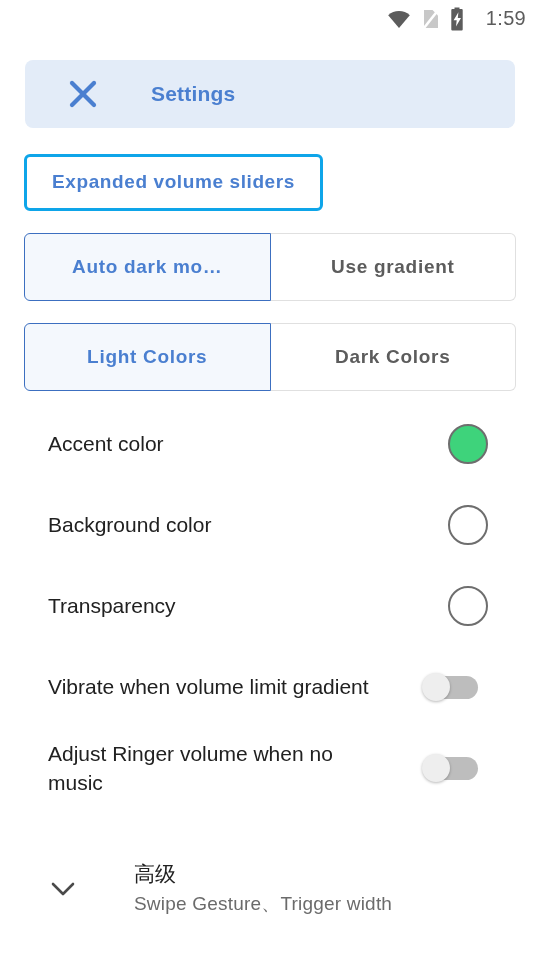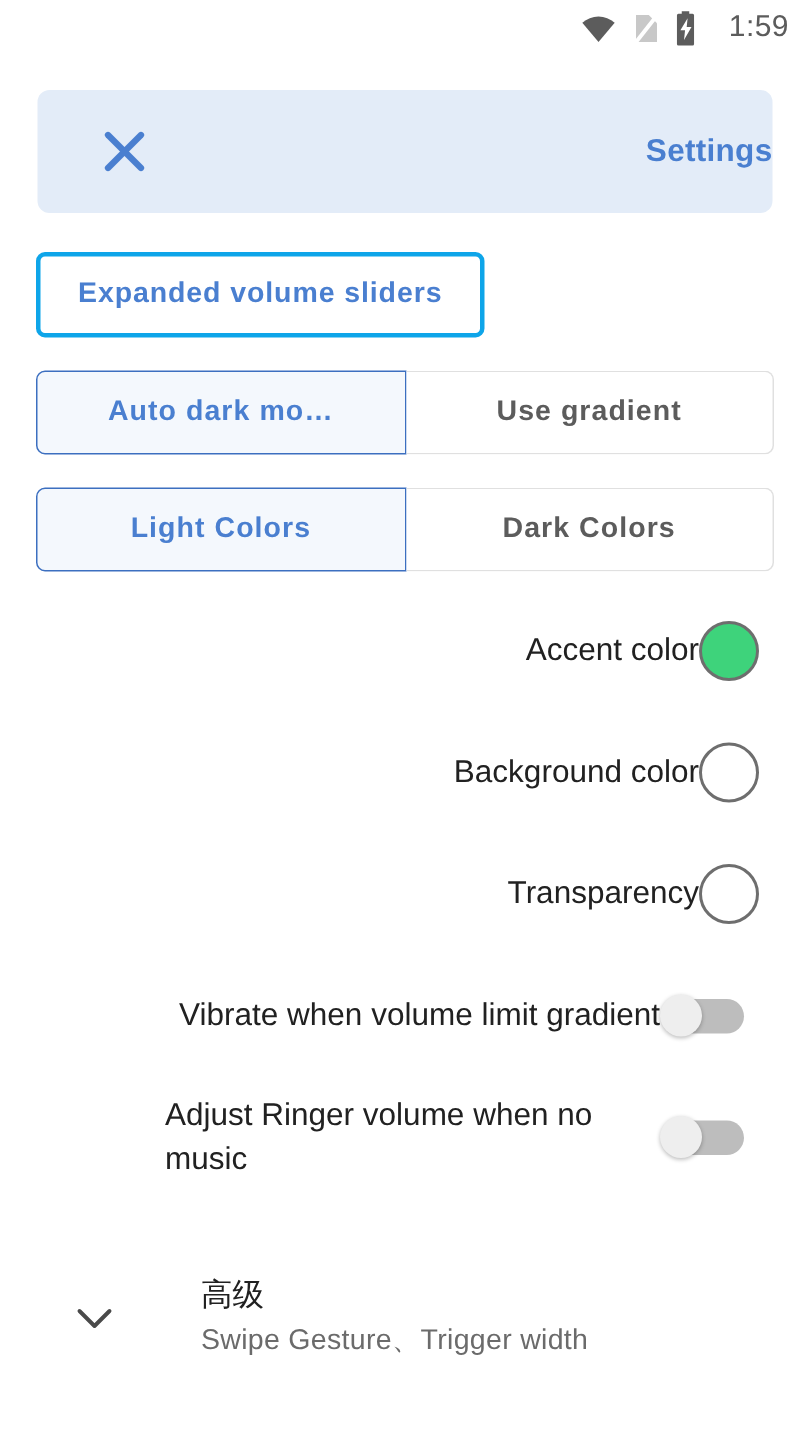--- a/index.html
+++ b/index.html
@@ -32,27 +32,26 @@
     color: #5c5c5c;
     font-weight: 400;
     letter-spacing: 0.3px;
     margin-left: 12px;
     margin-bottom: 1px;
   }
 
   
   .header-card {
     margin: 22px 25px 0 25px;
-    height: 82px;
+    height: 68px;
     background: #e3ecf8;
     border-radius: 8px;
     display: flex;
     align-items: center;
     box-sizing: border-box;
-    justify-content: space-between;
   }
   .close-btn {
     width: 56px;
     height: 56px;
     margin-left: 30px;
     display: flex;
     align-items: center;
     justify-content: center;
     cursor: pointer;
   }
@@ -77,21 +76,21 @@
     cursor: pointer;
   }
 
   
   .segmented {
     display: flex;
     margin: 22px 24px 0 24px;
   }
   .seg {
     flex: 1;
-    height: 56px;
+    height: 68px;
     display: flex;
     align-items: center;
     justify-content: center;
     font-size: 19px;
     font-weight: bold;
     letter-spacing: 0.7px;
     box-sizing: border-box;
     cursor: pointer;
     white-space: nowrap;
     overflow: hidden;
@@ -108,22 +107,22 @@
     border: 1px solid #e0e0e0;
     border-left: none;
     border-radius: 0 6px 6px 0;
   }
 
   
   .rows { margin-top: 12px; }
   .row {
     display: flex;
     align-items: center;
-    justify-content: flex-end;
-    padding: 0 12px 0 48px;
+    justify-content: space-between;
+    padding: 0 30px 0 48px;
     min-height: 81px;
     box-sizing: border-box;
     cursor: pointer;
   }
   .row-label {
     font-size: 21px;
     color: #212121;
     line-height: 29px;
     max-width: 330px;
   }

